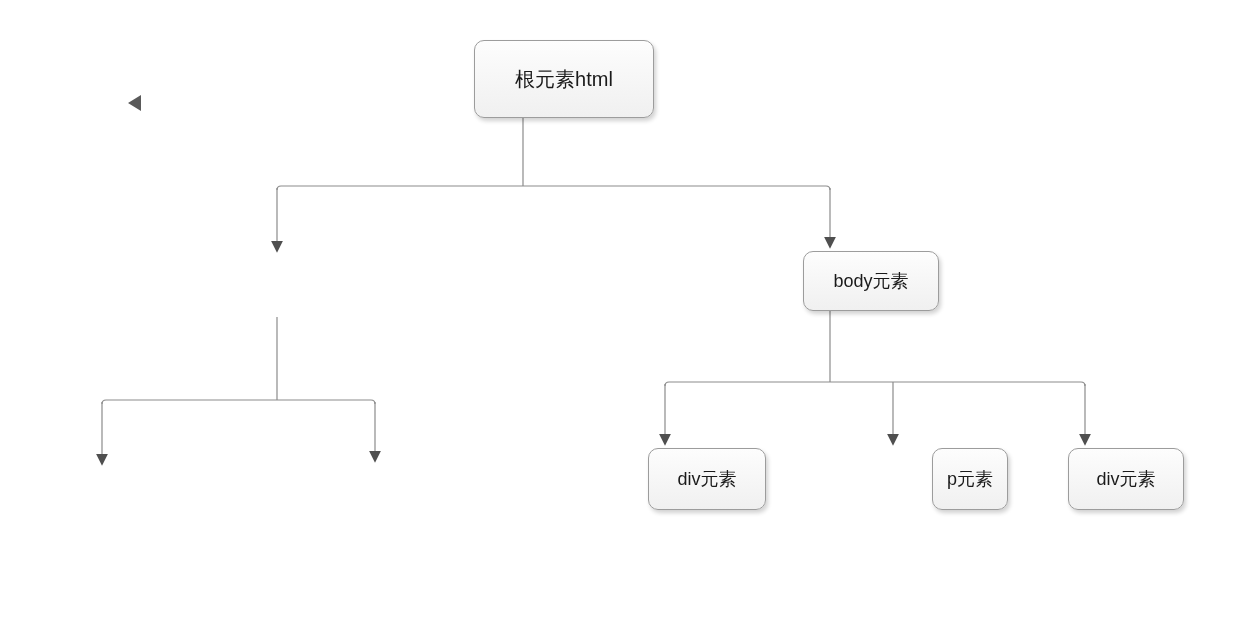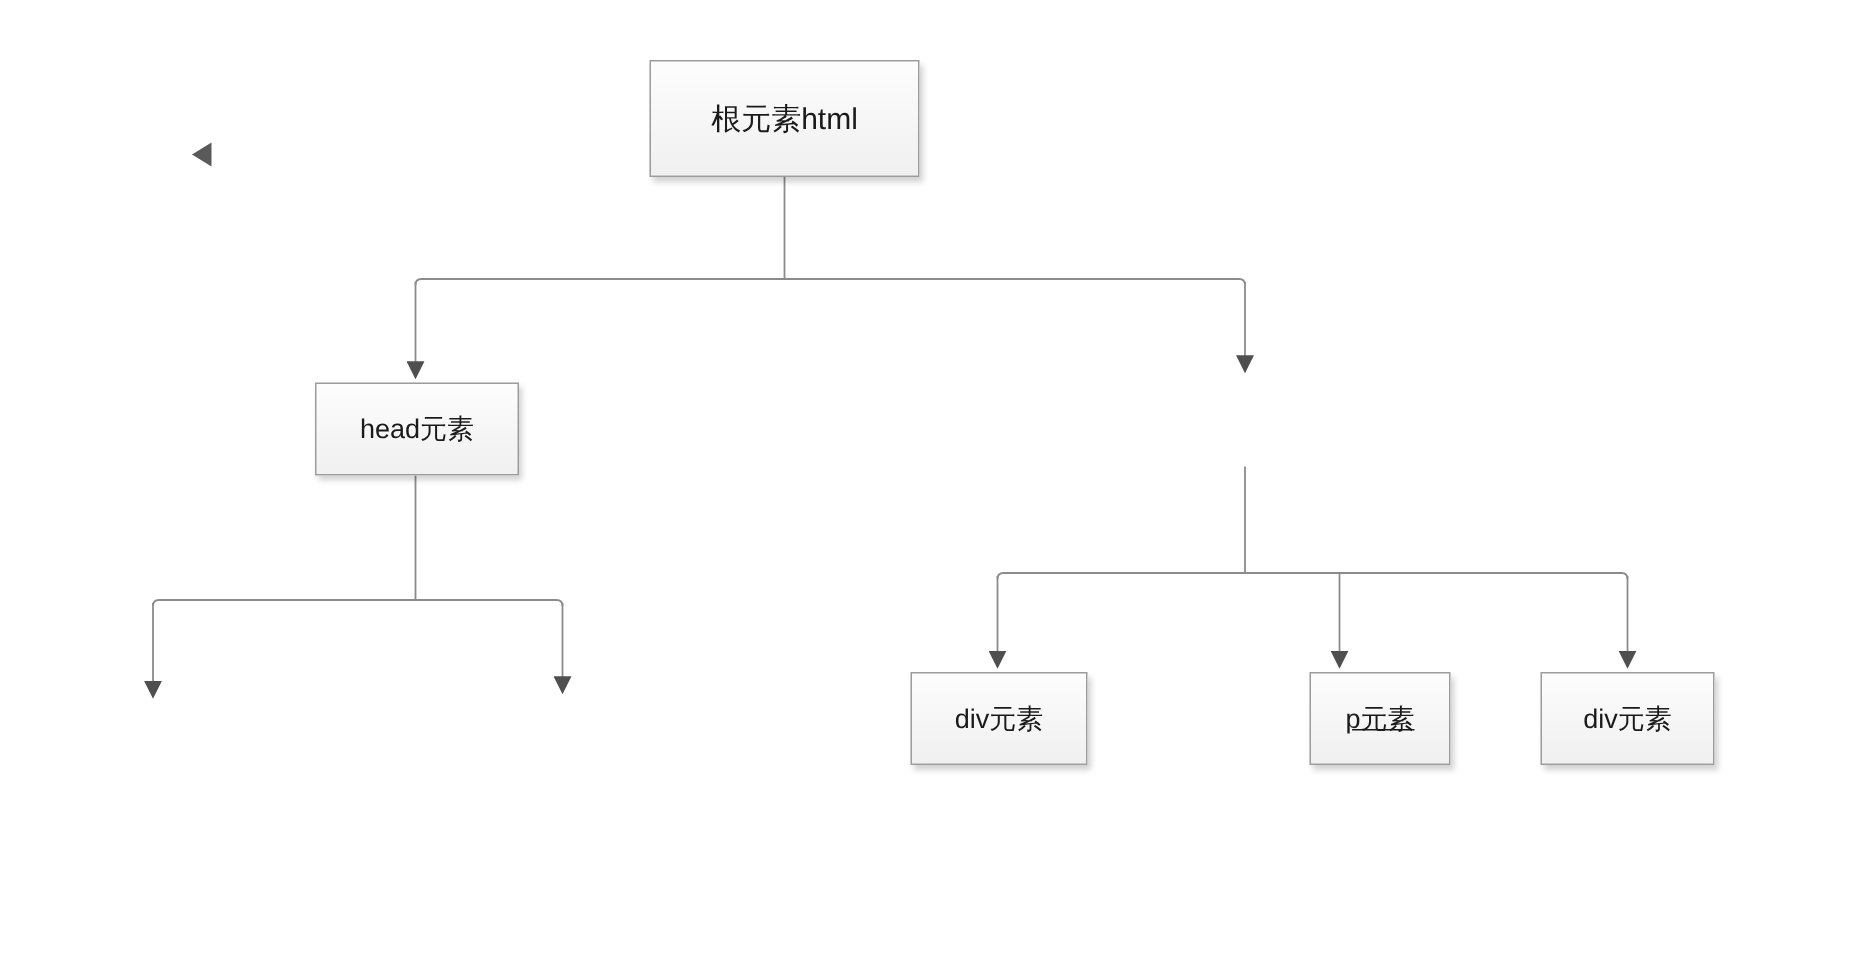--- a/index.html
+++ b/index.html
@@ -28,30 +28,31 @@
     fill: none;
   }
   .arrowhead {
     fill: var(--arrowhead, #4f4f4f);
     stroke: none;
   }
   .node {
     position: absolute;
     box-sizing: border-box;
     border: 1.4px solid var(--node-border, #9c9c9c);
-    border-radius: 0;
+    border-radius: 10px;
     background: linear-gradient(to bottom, var(--node-fill-top, #fdfdfd), var(--node-fill-bottom, #f0f0f0));
     box-shadow: 2px 3px 4px rgba(0,0,0,0.18);
     color: var(--node-text, #1a1a1a);
     font-size: 18px;
     display: flex;
     align-items: center;
     justify-content: center;
     text-align: right;
     white-space: nowrap;
+    margin-left: 41px;
   }
   .node.root {
     font-size: 20px;
   }
   .nav-triangle {
     position: absolute;
     left: 128px;
     top: 95px;
     width: 0;
     height: 0;
@@ -86,24 +87,24 @@
     <path class="edge" d="M665,386 Q665,382 669,382 H1081 Q1085,382 1085,386"></path>
     <path class="edge" d="M665,384 V444" marker-end="url(#arrow)"></path>
     <path class="edge" d="M893,382 V444" marker-end="url(#arrow)"></path>
     <path class="edge" d="M1085,384 V444" marker-end="url(#arrow)"></path>
   </svg>
 
   <span class="nav-triangle"></span>
 
   <div class="node root" style="left:433px; top:40px;  width:180px; height:78px;">根元素html</div>
 
-  <div class="node" style="left:210px; top:255px; width:136px; height:62px;">head元素</div>
 
+  <div class="node" style="left:762px; top:251px; width:136px; height:60px;">body元素</div>
 
 
 
   <div class="node" style="left:607px; top:448px; width:118px; height:62px;">div元素</div>
 
-  <div class="node" style="left:873px; top:448px; width:94px;  height:62px;text-decoration:underline;">p元素</div>
+  <div class="node" style="left:891px; top:448px; width:76px;  height:62px;">p元素</div>
 
   <div class="node" style="left:1027px; top:448px; width:116px; height:62px;">div元素</div>
 
 </div>
 
 </body></html>

